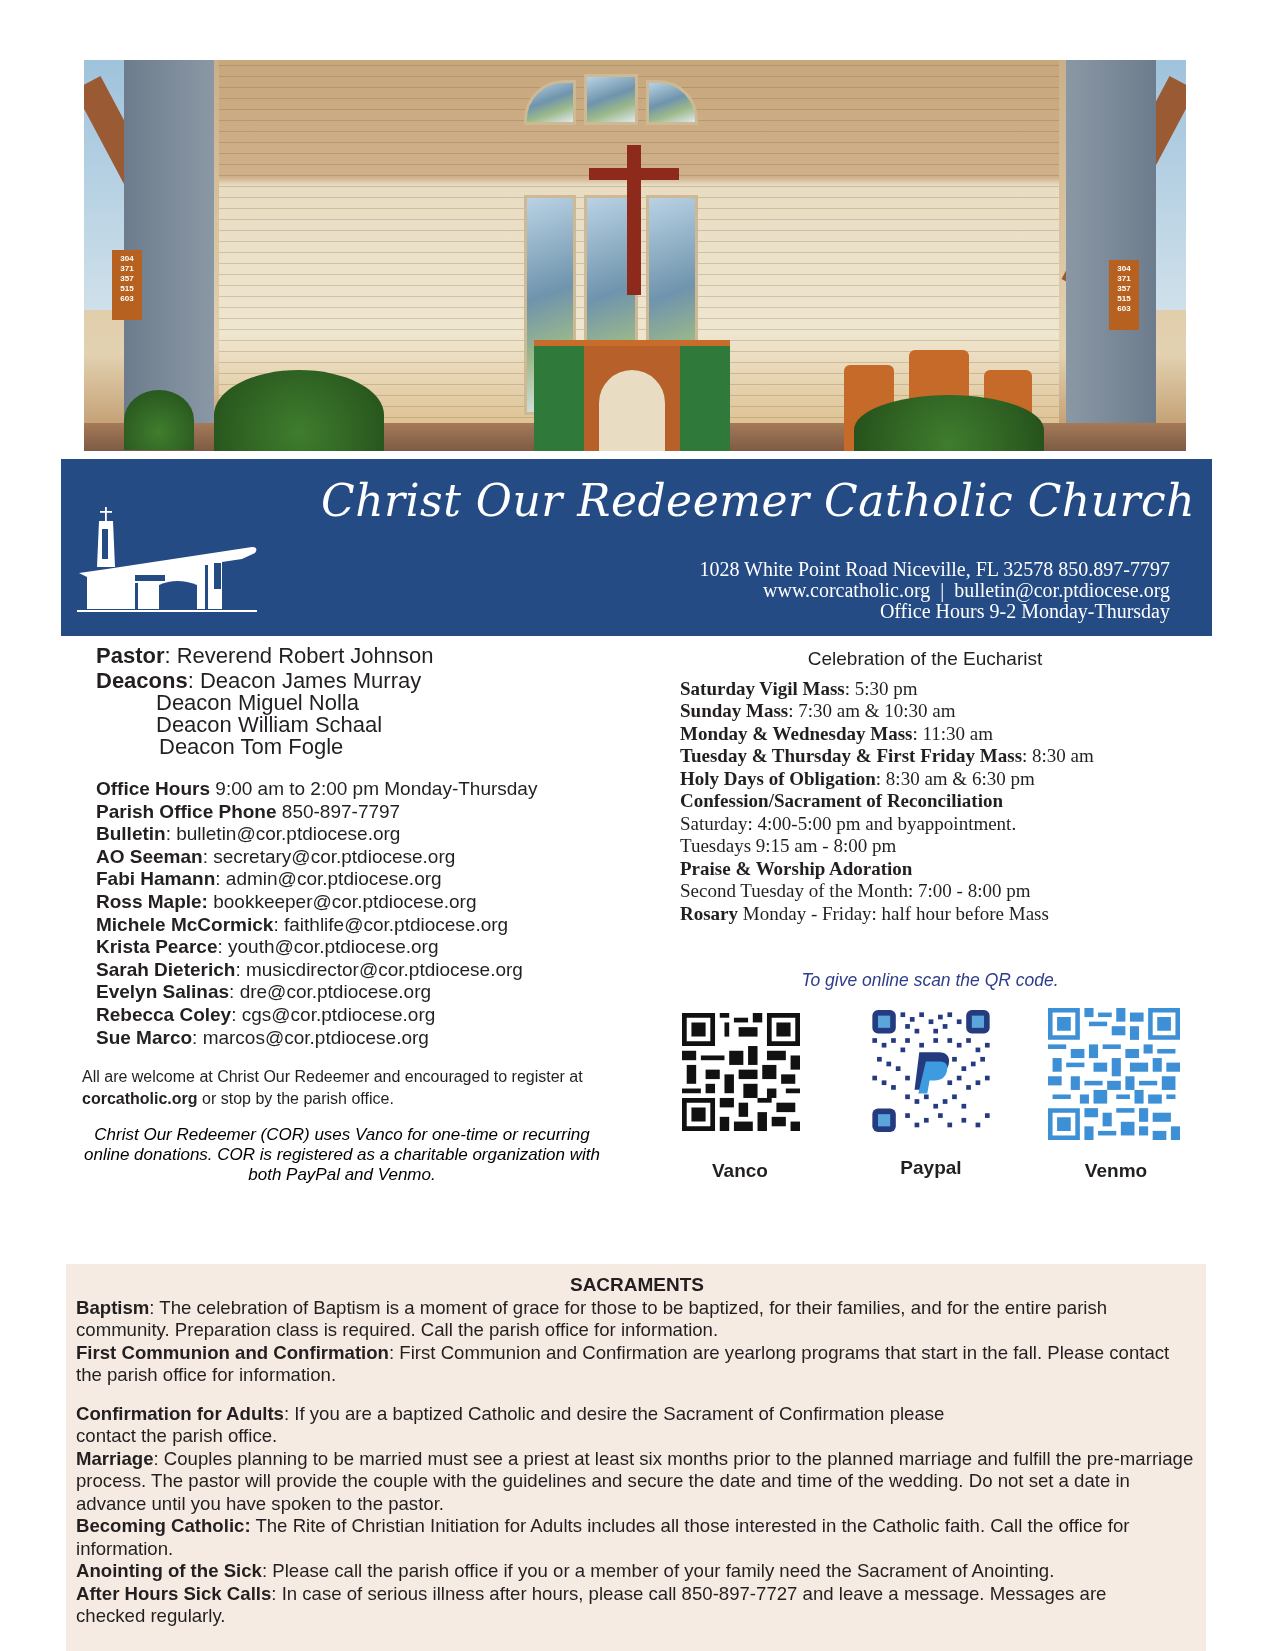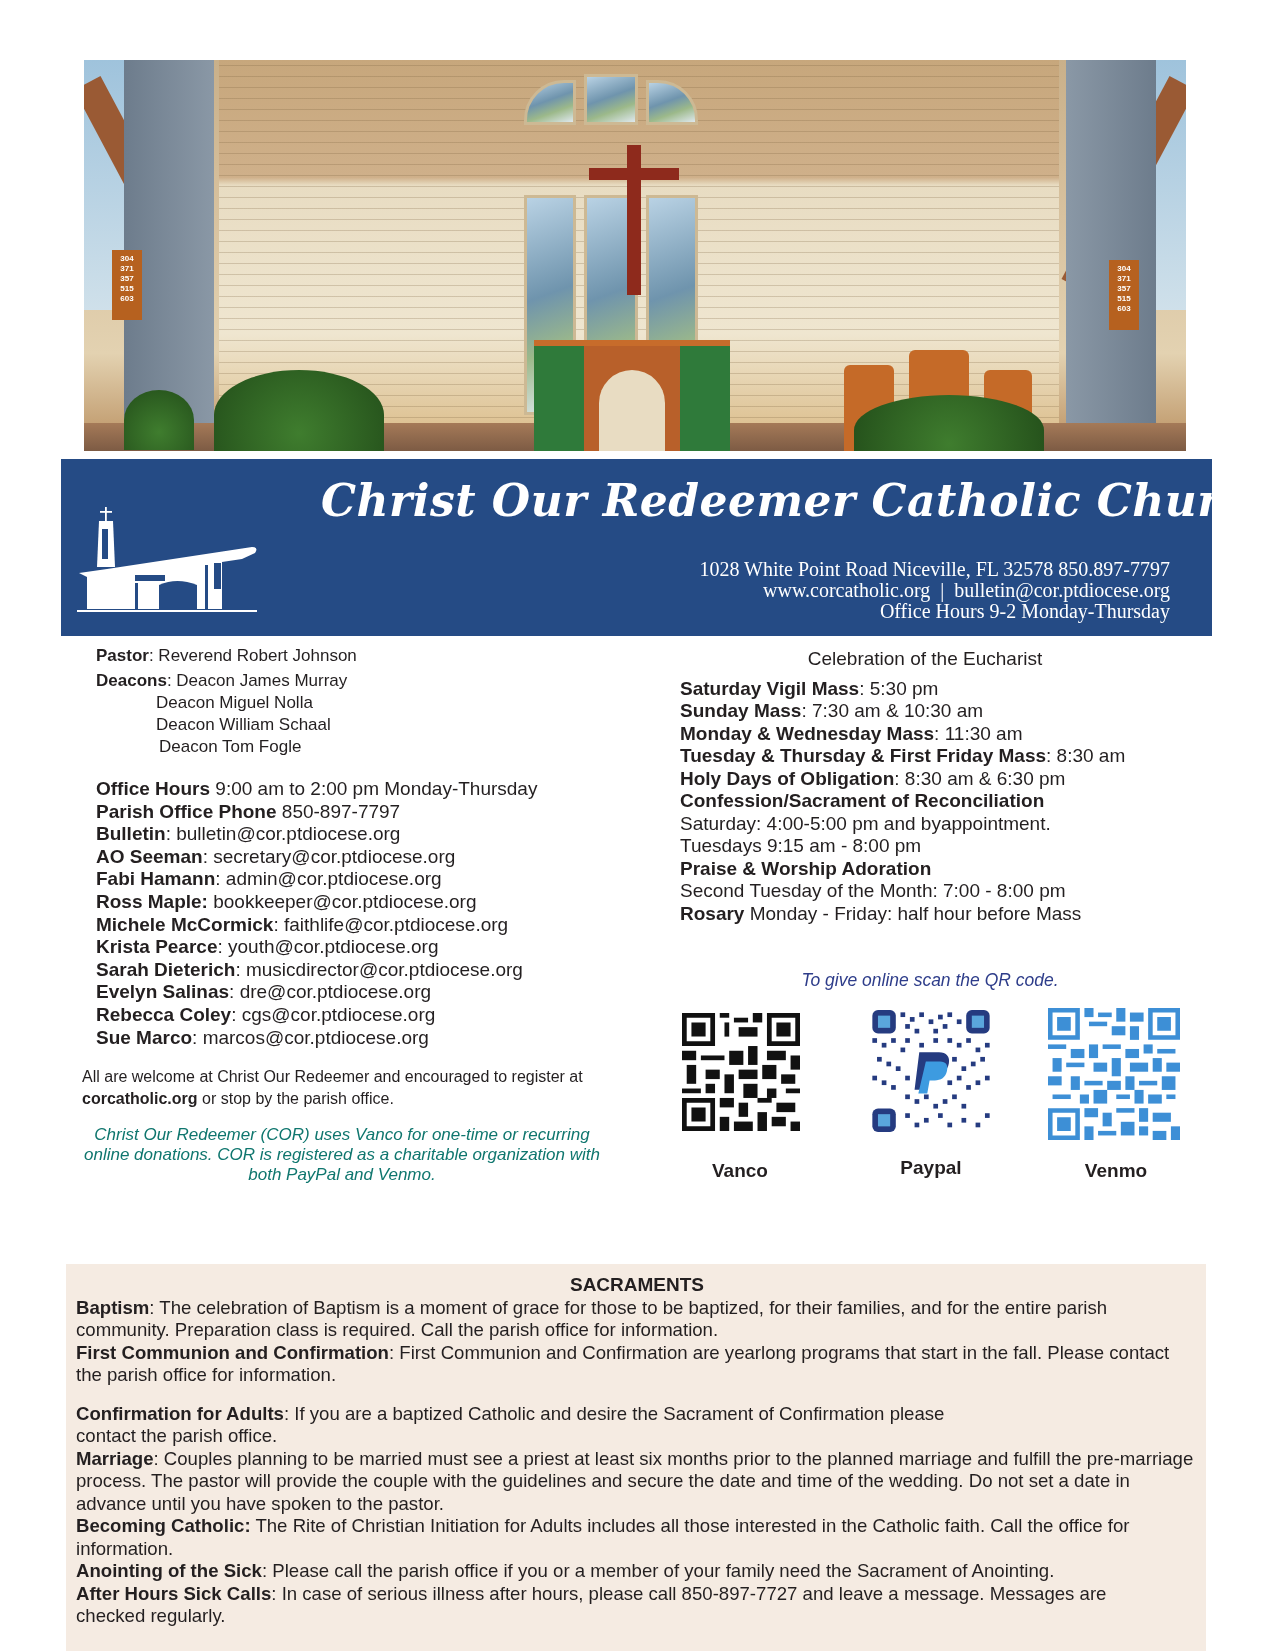--- a/index.html
+++ b/index.html
@@ -27,36 +27,36 @@
   .photo .altar-arch { position:absolute; left:515px; top:310px; width:66px; height:81px; background:#e8dcc2; border-radius: 33px 33px 0 0; }
   .photo .plant { position:absolute; border-radius: 50% 50% 0 0; background: radial-gradient(circle at 50% 70%, #3f7d2e, #234e1a); }
   .photo .chair { position:absolute; background:#c56a28; border-radius: 6px 6px 0 0; }
   .photo .board { position:absolute; background:#b6611f; color:#fff; font: bold 8px "Liberation Sans", sans-serif; text-align:center; line-height:10px; padding-top:4px; }
   .photo .floor { position:absolute; left:0; bottom:0; width:100%; height:28px; background: linear-gradient(180deg,#a57a58,#7d5b44); }
 
   
   .banner { position: absolute; left: 61px; top: 459px; width: 1151px; height: 177px; background: #254b85; color: #ffffff; }
   .banner .logo { position:absolute; left: 16px; top: 40px; width: 180px; height: 115px; }
   .banner .title { position:absolute; left: 260px; top: 16px; width: 870px; text-align: left;
-                   font-family: "DejaVu Serif", serif; font-style: italic; font-size: 44px; letter-spacing: 0.5px; white-space: nowrap; font-weight: bold; }
+                   font-family: "DejaVu Serif", serif; font-style: italic; font-size: 44px; letter-spacing: 0.5px; white-space: nowrap; }
   .banner .addr { position:absolute; right: 42px; top: 100px; text-align: right; font-family: "Liberation Serif", serif; font-size: 20px; line-height: 21px; }
 
   
-  .left { position:absolute; left: 96px; top: 645px; width: 540px; font-size: 17px; line-height: 22px; }
+  .left { position:absolute; left: 96px; top: 645px; width: 540px; font-size: 22px; line-height: 22px; }
   .left b { font-weight: bold; }
   .staff-row { display:block; white-space: nowrap; }
   .indent { padding-left: 60px; }
   .contacts { position:absolute; left: 96px; top: 778px; font-size: 19px; line-height: 22.6px; }
   .welcome { position:absolute; left: 82px; top: 1066px; width: 560px; font-size: 16px; line-height: 22px; }
-  .vanco-note { position:absolute; left: 82px; top: 1125px; width: 520px; text-align:center; font-style: italic; font-size: 17px; line-height: 20px; color: #0f766e; }
+  .vanco-note { position:absolute; left: 82px; top: 1125px; width: 520px; text-align:center; font-style: italic; font-size: 17px; line-height: 20px; color: #000000; }
 
   
   .right { position:absolute; left: 680px; top: 648px; width: 540px; font-size: 19px; line-height: 22.5px; }
   .right .head { text-align:center; font-weight:normal; width: 490px; margin-bottom: 7px; }
-  .right .row { white-space: nowrap; }
+  .right .row { white-space: nowrap; font-family: Liberation Serif, serif; }
   .qr-prompt { position:absolute; left: 680px; top: 970px; width: 500px; text-align: center; font-style: italic; font-size: 17.5px; color: #2e3d8a; }
   .qr { position:absolute; top: 1010px; }
   .qr svg { display:block; }
   .qr-label { position:absolute; top: 1160px; font-weight: bold; font-size: 19px; text-align:center; width: 140px; }
 
   
   .sacraments { position:absolute; left: 66px; top: 1264px; width: 1140px; height: 390px; background: #f5ebe2; padding: 10px 8px 0 10px; font-size: 18.6px; line-height: 22.5px; }
   .sacraments .head { text-align: center; font-weight: bold; font-size: 19px; margin-bottom: 0px; }
   .sacraments p { margin: 0; }
 </style>

